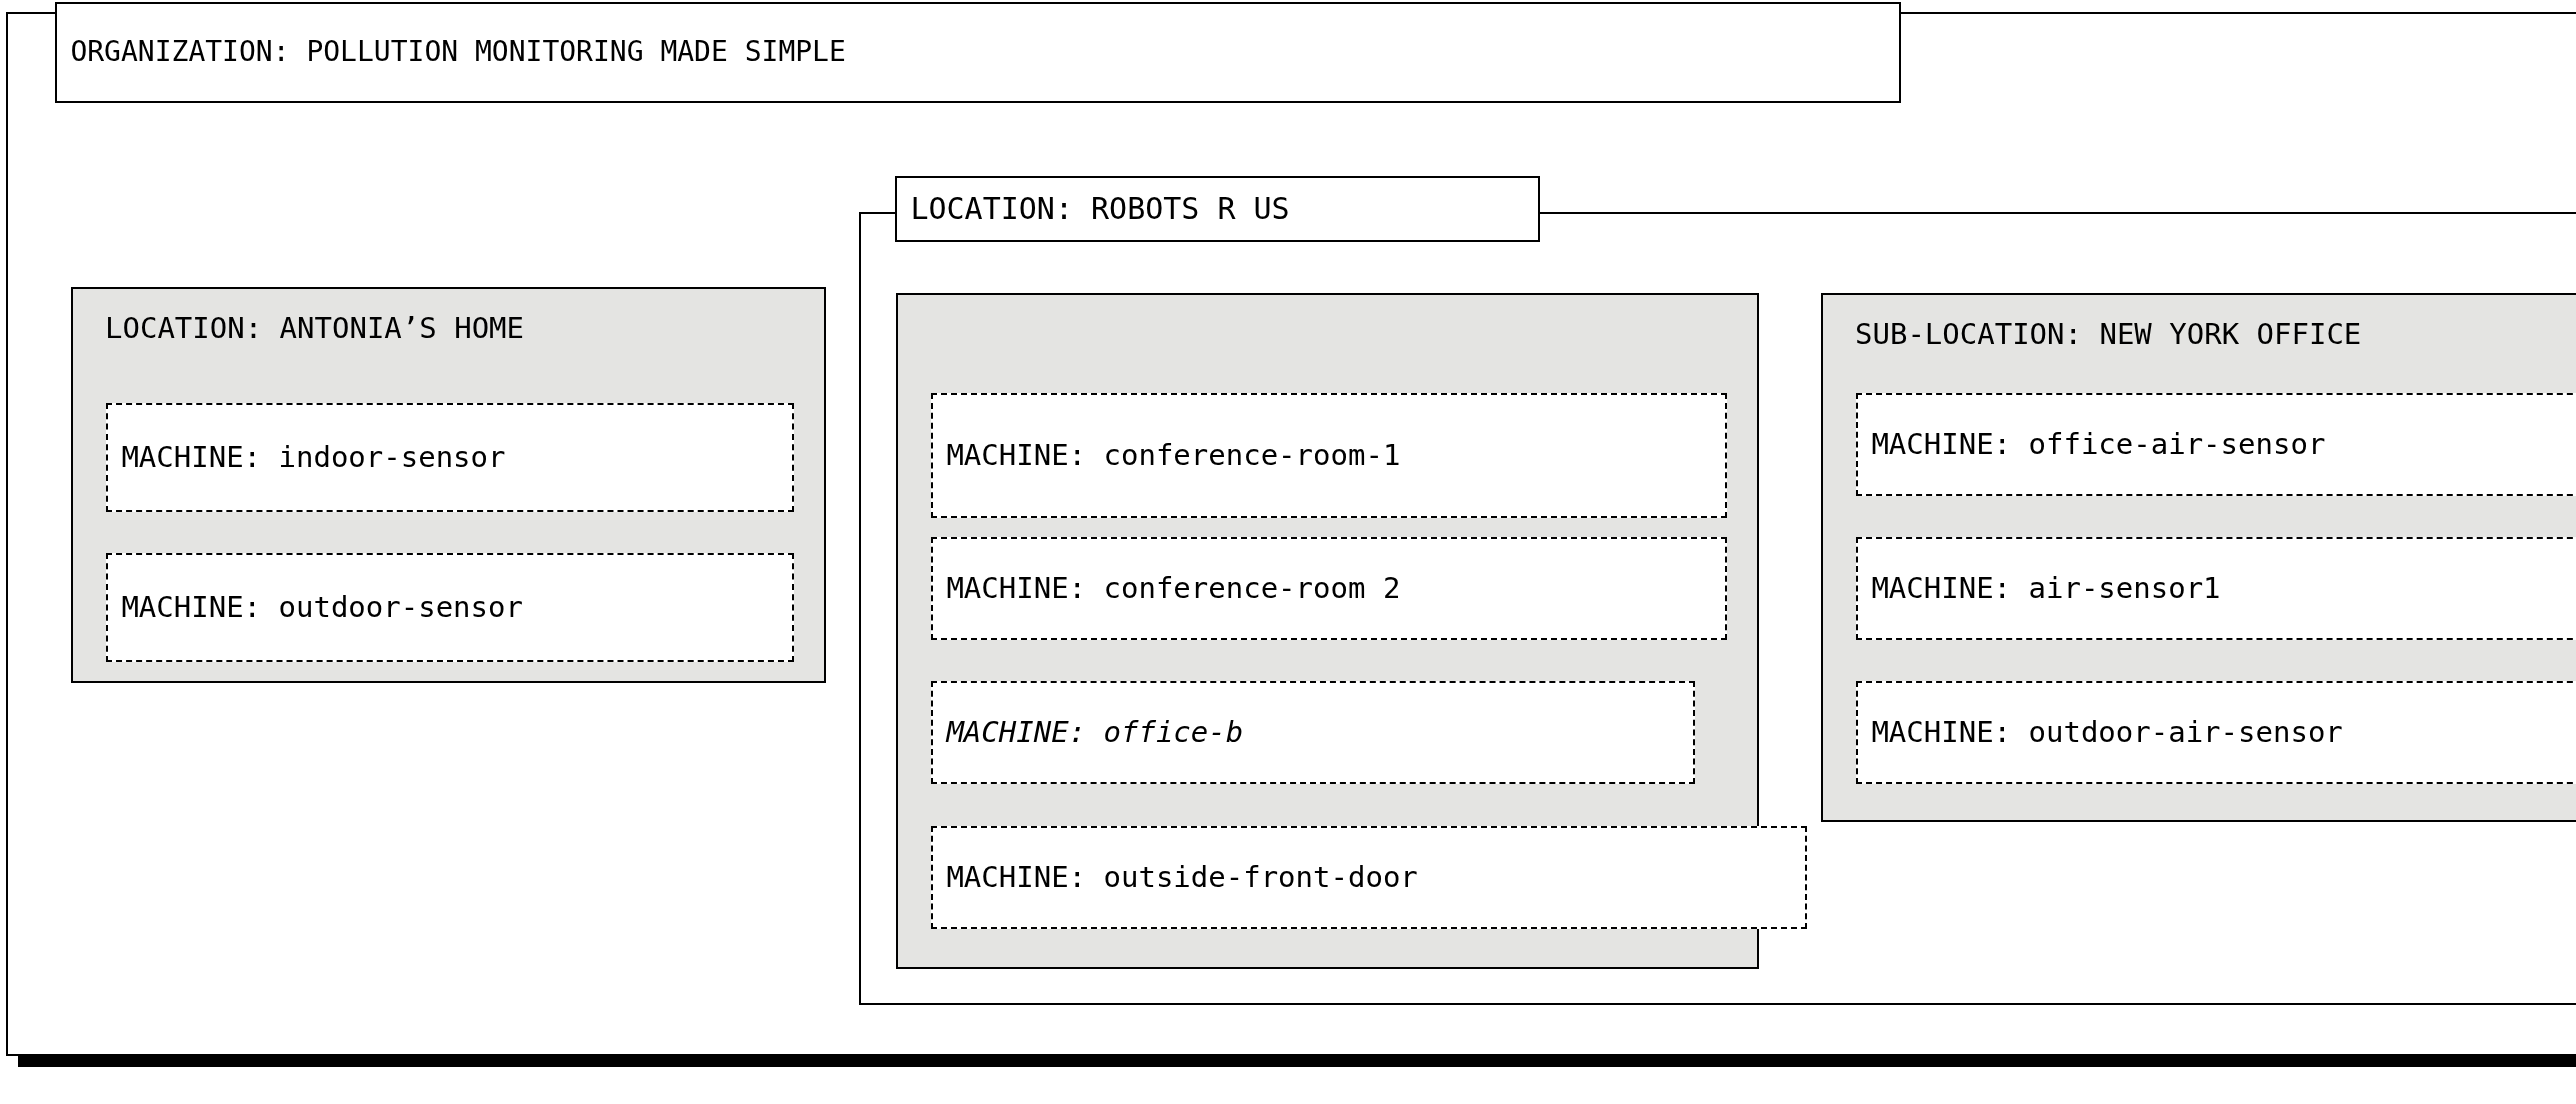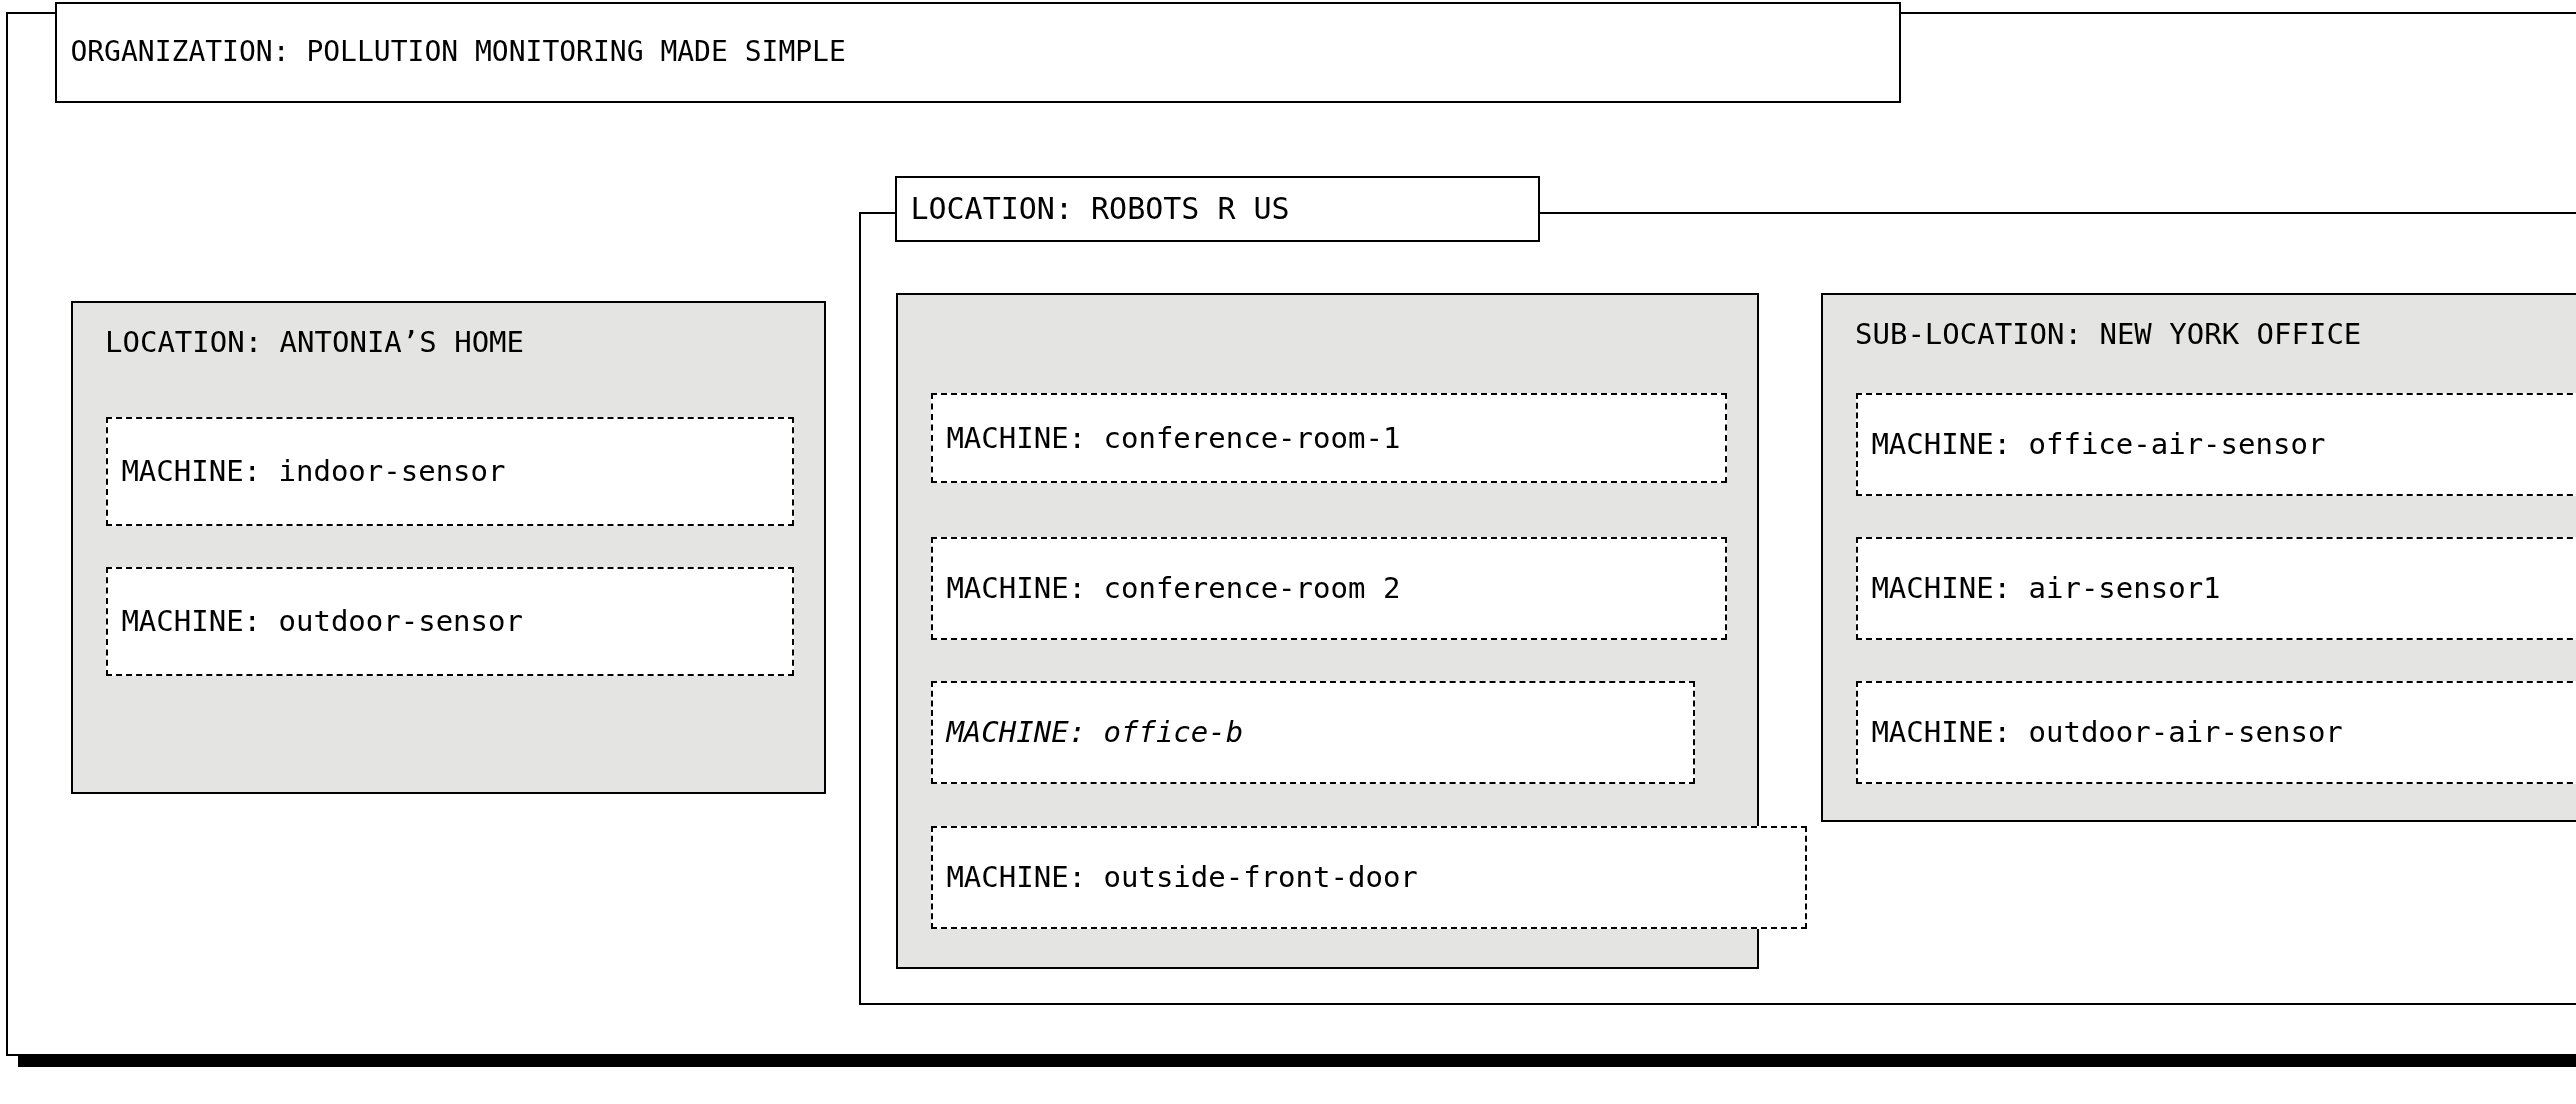--- a/index.html
+++ b/index.html
@@ -98,21 +98,21 @@
   }
   .panel-title {
     font-size: 29px;
     color: #000000;
     line-height: 1;
     white-space: nowrap;
     position: absolute;
     z-index: 5;
   }
 
-  #loc-antonias-home { left: 71px;  top: 301px; width: 755px; height: 493px; }
+  #loc-antonias-home { left: 71px;  top: 287px; width: 755px; height: 396px; }
   #sub-oregon       { left: 896px; top: 293px; width: 863px; height: 676px; }
   #sub-newyork      { left: 1821px; top: 293px; width: 904px; height: 529px; }
 
   
   .machine {
     background: #ffffff;
     border: 2.6px dashed #000000;
     z-index: 5;
     display: flex;
     align-items: center;
@@ -151,21 +151,21 @@
   </div>
 
   <div id="loc-robots-r-us" class="abs container-box"></div>
 
   <div id="loc-rru-title-plate" class="abs title-plate">
     <span class="plate-text">LOCATION: ROBOTS R US</span>
   </div>
 
   <div id="sub-oregon" class="abs panel">
 
-    <div class="abs machine" style="left:33px; top:98px; width:796px; height:90px;">
+    <div class="abs machine" style="left:33px; top:98px; width:796px; height:125px;">
       <span class="machine-text">MACHINE: conference-room-1</span>
     </div>
 
     <div class="abs machine" style="left:33px; top:242px; width:796px; height:103px;">
       <span class="machine-text">MACHINE: conference-room 2</span>
     </div>
 
     <div class="abs machine" style="left:33px; top:386px; width:764px; height:103px;font-style:italic;">
       <span class="machine-text">MACHINE: office-b</span>
     </div>

